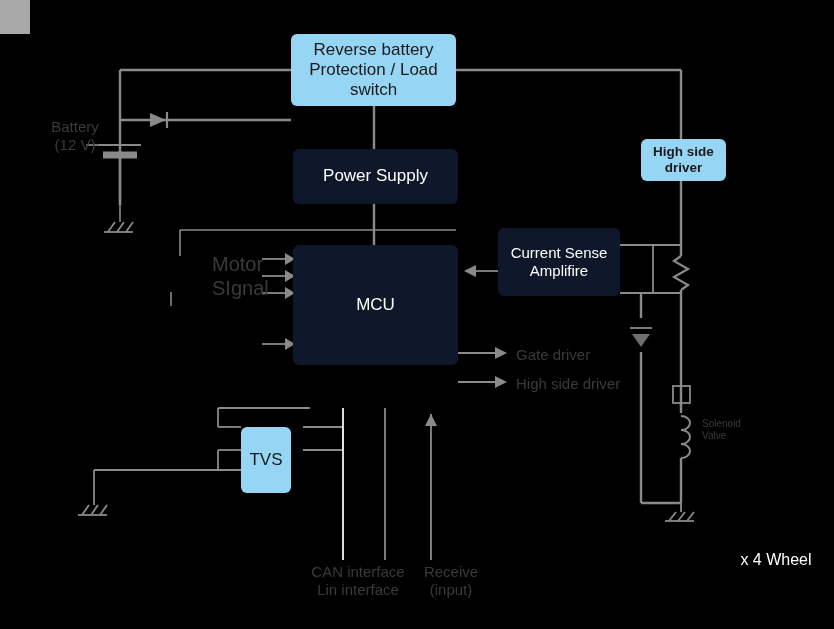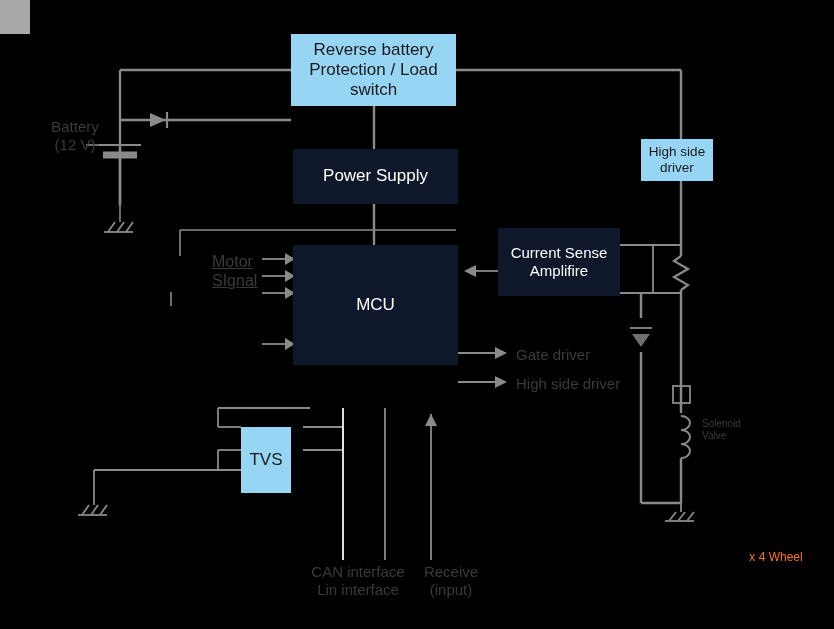--- a/index.html
+++ b/index.html
@@ -13,20 +13,21 @@
   }
   svg#wires{position:absolute;left:0;top:0;width:834px;height:629px;}
 
   .block{
     position:absolute;
     display:flex;align-items:center;justify-content:center;
     text-align:center;
     line-height:1.18;
     box-sizing:border-box;
     white-space:pre-line;
+    border-radius:6px;
   }
   .blk-gray{
     background:#0f172a;
     color:#ffffff;
   }
   .blk-blue{
     background:#97d5f5;
     color:#1a1a1a;
   }
   .label{
@@ -37,32 +38,32 @@
     white-space:pre-line;
   }
 
   
   #reverse-battery{left:291px;top:34px;width:165px;height:72px;font-size:17px;}
   #power-supply{left:293px;top:149px;width:165px;height:55px;font-size:17px;}
   #mcu{left:293px;top:245px;width:165px;height:120px;font-size:17px;}
   #ldo{left:140px;top:256px;width:62px;height:36px;font-size:17px;}
   #sensors{left:138px;top:306px;width:124px;height:76px;font-size:13.5px;}
   #current-sense{left:498px;top:228px;width:122px;height:68px;font-size:15px;}
-  #high-side-driver{left:641px;top:139px;width:72px;height:42px;font-size:13.5px;}
+  #high-side-driver{left:641px;top:139px;width:85px;height:42px;font-size:13.5px;font-weight:bold;}
   #tvs{left:241px;top:427px;width:50px;height:66px;font-size:17px;}
   #mosfet{left:626px;top:318px;width:30px;height:34px;background:#a8a8a8;}
 
   #lbl-battery{left:27px;top:118px;width:96px;font-size:15px;text-align:center;}
-  #lbl-motor{left:212px;top:252px;width:80px;font-size:16px;text-align:left;text-decoration:underline;}
+  #lbl-motor{left:212px;top:252px;width:80px;font-size:20px;text-align:left;}
   #lbl-gate-driver{left:516px;top:346px;font-size:15px;text-align:left;}
   #lbl-hs-driver{left:516px;top:375px;font-size:15px;text-align:left;}
   #lbl-solenoid{left:702px;top:418px;width:110px;font-size:10px;text-align:left;}
   #lbl-can{left:292px;top:563px;width:132px;font-size:15px;text-align:center;}
   #lbl-receive{left:412px;top:563px;width:78px;font-size:15px;text-align:center;}
-  #lbl-x4{left:726px;top:550px;width:100px;font-size:12px;text-align:center;color:#f97316;}
+  #lbl-x4{left:726px;top:550px;width:100px;font-size:16px;text-align:center;color:#ffffff;}
 </style>
 </head>
 <body>
 
 <div id="root">
 
   <svg id="wires" viewBox="0 0 834 629" xmlns="http://www.w3.org/2000/svg">
     <g stroke="#8a8a8a" stroke-width="2.4" fill="none" stroke-linecap="butt">
 
       <path d="M120,70 L291,70"></path>

